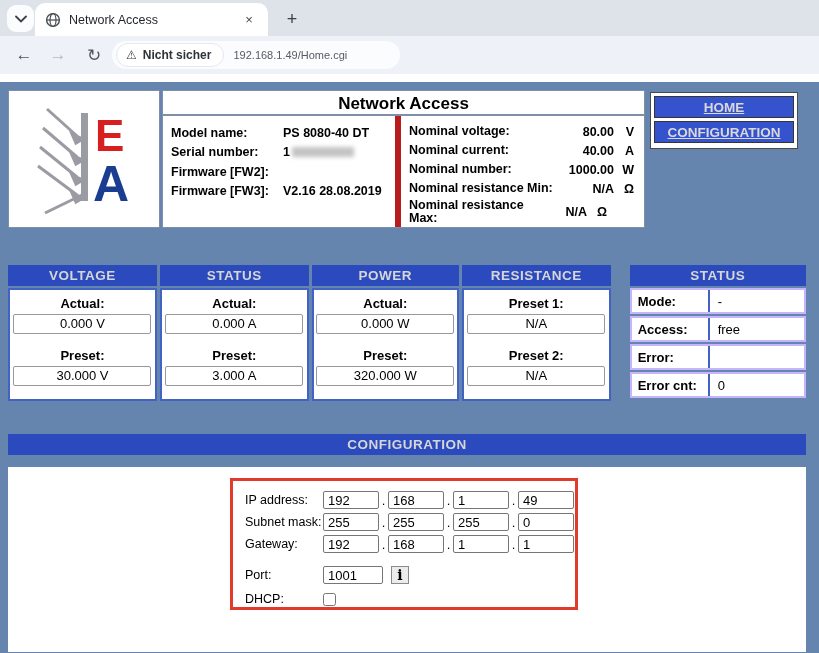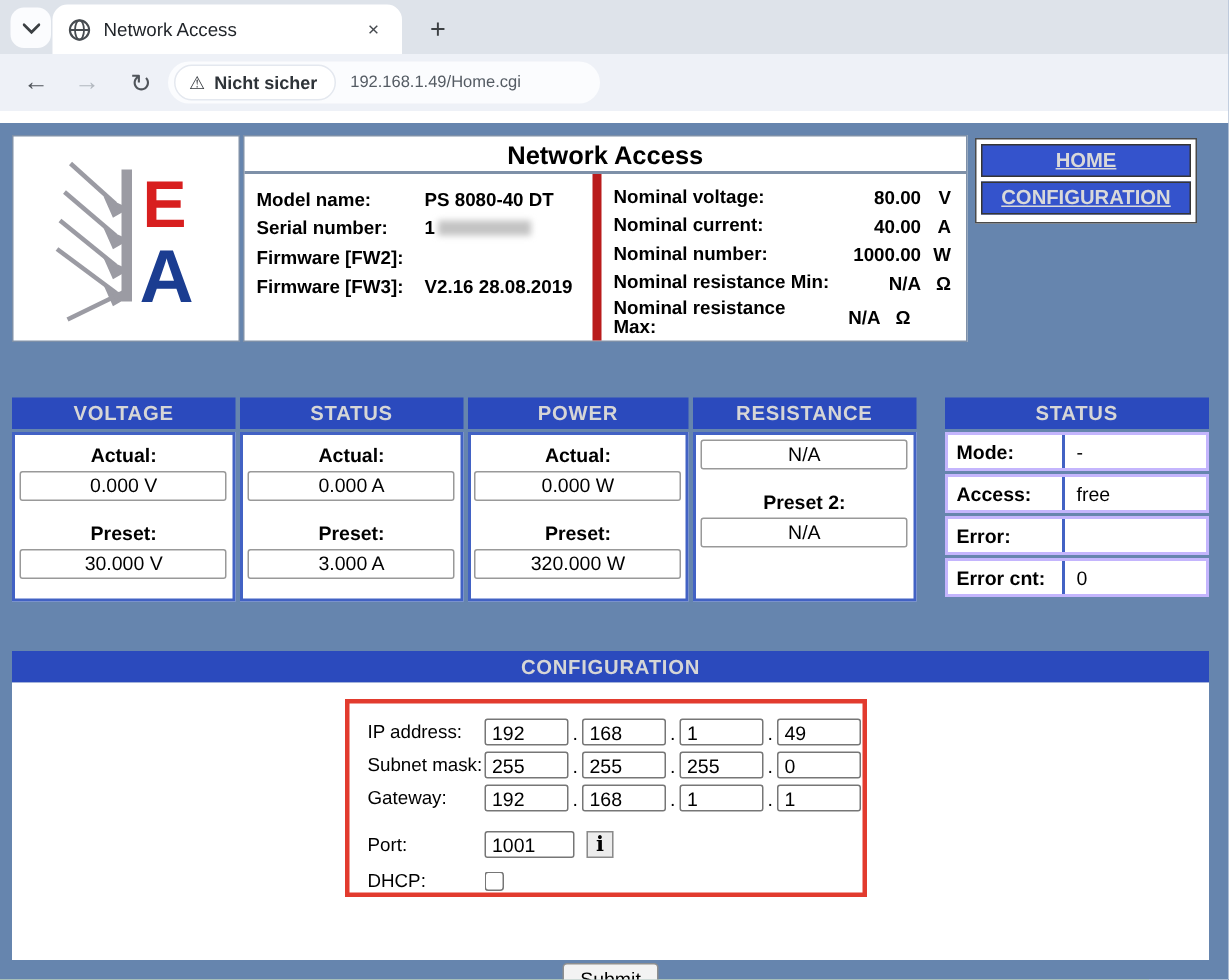--- a/index.html
+++ b/index.html
@@ -75,21 +75,21 @@
   .m-box { width:138px; height:20px; margin:3px auto 0 auto; border:1px solid #999; border-radius:2px;
     font-size:13px; line-height:18px; background:#fff; }
   .s-row { height:26px; background:#fff; border:2px solid #c4b5fd; margin-bottom:2px; display:flex; }
   .s-lbl { width:78px; border-right:2px solid #4262c4; font-size:13px; font-weight:bold;
     display:flex; align-items:center; padding-left:6px; }
   .s-val { flex:1; font-size:13px; display:flex; align-items:center; padding-left:8px; }
 
   
   .cfg-head { position:absolute; left:8px; top:352px; width:798px; height:21px; background:#2b4abd;
     color:#d6d6d6; font-size:13.5px; font-weight:bold; text-align:center; line-height:21px; letter-spacing:0.5px; }
-  .cfg-body { position:absolute; left:8px; top:373px; width:798px; height:185px; background:#fff; }
+  .cfg-body { position:absolute; left:8px; top:385px; width:798px; height:185px; background:#fff; }
   .red-box { position:absolute; left:222px; top:11px; width:348px; height:132px;
     border:3px solid #e23b2e; padding:8px 0 0 12px; }
   .net-row { display:flex; align-items:center; height:22px; }
   .net-row .lbl { width:78px; font-size:12.5px; }
   .octet { width:56px; height:18px; border:1px solid #767676; border-radius:2px; font-size:13px;
     padding:0 0 0 4px; font-family:"Liberation Sans", sans-serif; }
   .sep { width:9px; text-align:center; font-size:13px; align-self:flex-end; line-height:20px; }
   .port-row { margin-top:9px; }
   .port-input { width:60px; height:18px; border:1px solid #767676; border-radius:2px; font-size:13px;
     padding:0 0 0 4px; font-family:"Liberation Sans", sans-serif; }
@@ -245,20 +245,21 @@
           <div class="m-body">
             <div class="m-lbl">Actual:</div>
             <div class="m-box">0.000 W</div>
             <div class="m-lbl second">Preset:</div>
             <div class="m-box">320.000 W</div>
           </div>
         </div>
         <div class="meter">
           <div class="m-head">RESISTANCE</div>
           <div class="m-body">
+            <div class="m-lbl">Preset 1:</div>
             <div class="m-box">N/A</div>
             <div class="m-lbl second">Preset 2:</div>
             <div class="m-box">N/A</div>
           </div>
         </div>
         <div class="meter status">
           <div class="m-head">STATUS</div>
           <div class="s-row">
             <div class="s-lbl">Mode:</div>
             <div class="s-val">-</div>

